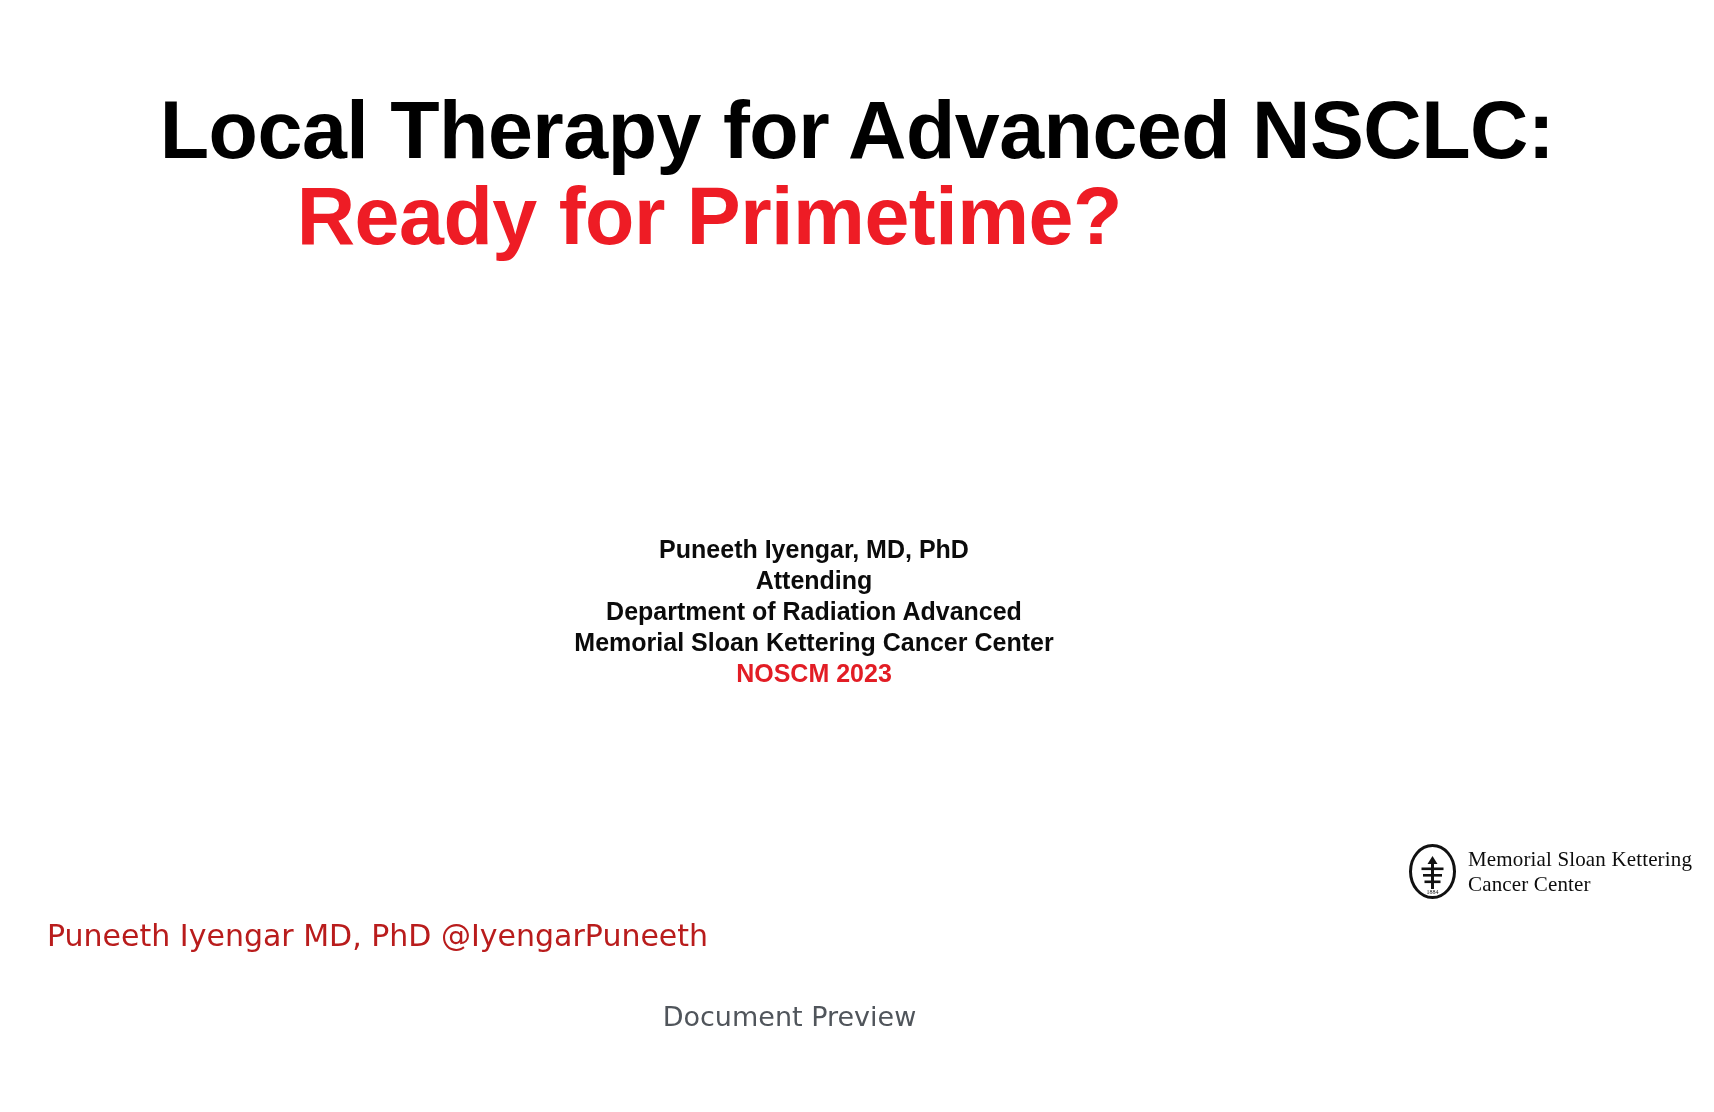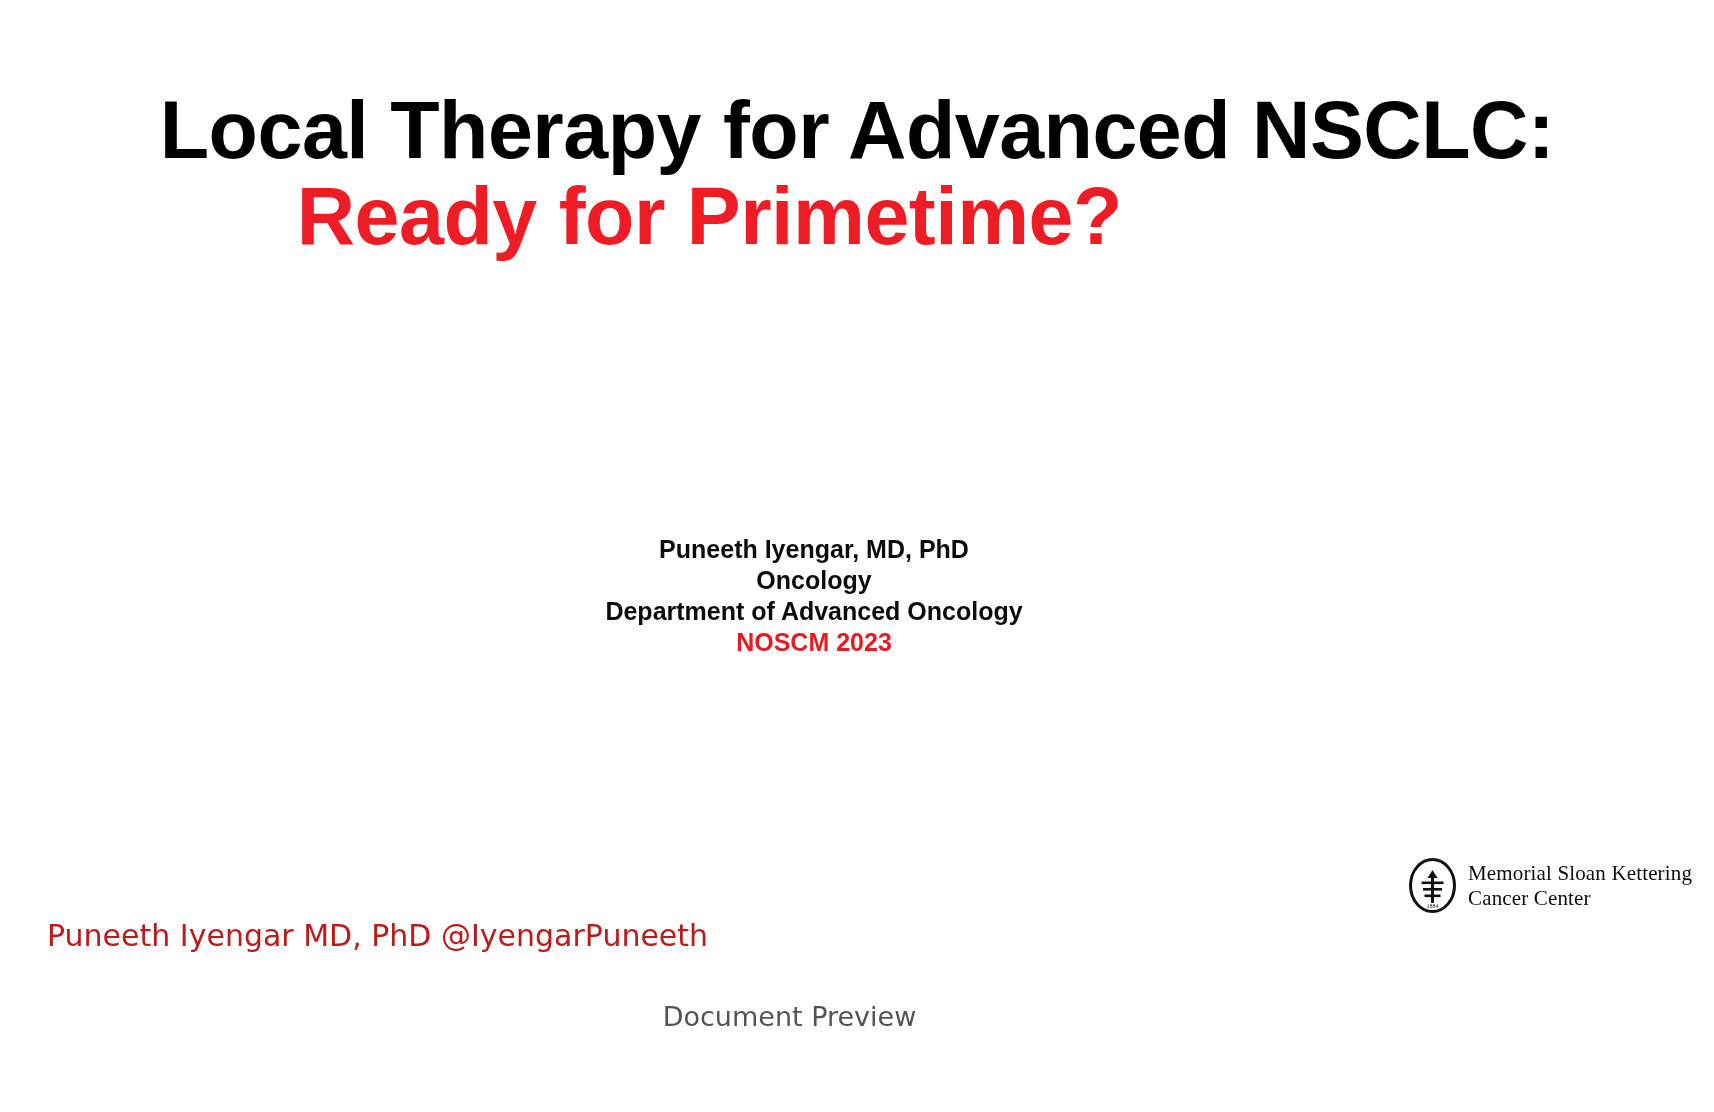--- a/index.html
+++ b/index.html
@@ -90,21 +90,20 @@
   }
 
   
   .msk-logo {
     position: absolute;
     left: 1408px;
     top: 843px;
     display: flex;
     align-items: center;
     gap: 11px;
-    margin-top: 14px;
   }
   .msk-mark {
     width: 49px;
     height: 57px;
     flex: 0 0 auto;
     display: block;
   }
   .msk-wordmark {
     display: block;
     font-family: "Liberation Serif", serif;
@@ -154,22 +153,23 @@
 
 <div id="slide">
 
   <div class="title-block">
     <span class="title-line-1">Local Therapy for Advanced NSCLC:</span>
     <span class="title-line-2">Ready for Primetime?</span>
   </div>
 
   <div class="author-block">
     <span class="author-line">Puneeth Iyengar, MD, PhD</span>
-    <span class="author-line">Oncology</span>
-    <span class="author-line">Department of Advanced Oncology</span>
+    <span class="author-line">Attending</span>
+    <span class="author-line">Department of Radiation Advanced</span>
+    <span class="author-line">Memorial Sloan Kettering Cancer Center</span>
     <span class="conf-line">NOSCM 2023</span>
   </div>
 
   <div class="msk-logo">
     <svg class="msk-mark" viewBox="0 0 49 57" aria-hidden="true">
       <ellipse cx="24.5" cy="28.5" rx="22" ry="26" fill="none" stroke="#111111" stroke-width="3"></ellipse>
       <path d="M24.5 13 L19.5 21 L29.5 21 Z" fill="#111111"></path>
       <rect x="23" y="19" width="3" height="27" fill="#111111"></rect>
       <rect x="13.5" y="24.5" width="22" height="2.6" fill="#111111"></rect>
       <rect x="15" y="31" width="19" height="2.6" fill="#111111"></rect>

